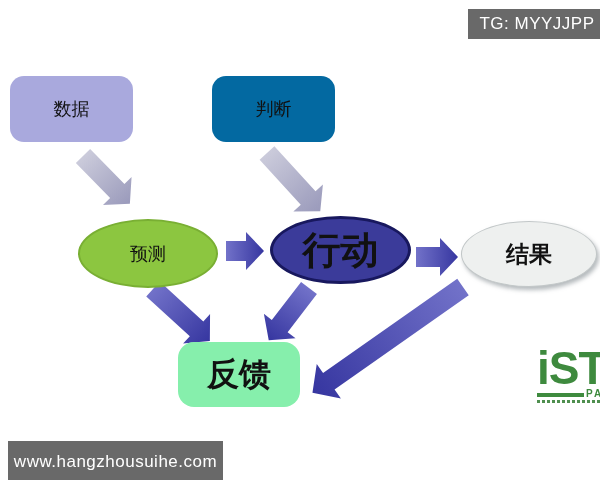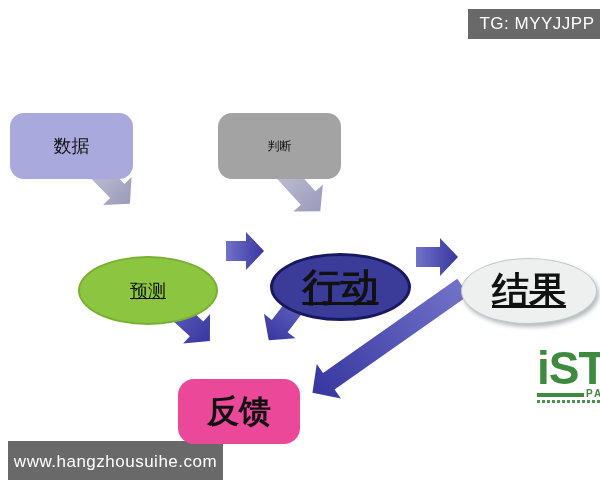--- a/index.html
+++ b/index.html
@@ -12,30 +12,30 @@
     position:absolute;background:#696969;color:#ffffff;
     display:flex;align-items:center;justify-content:center;
     font-size:17px;letter-spacing:.5px;
   }
   .badge-top{left:468px;top:9px;width:138px;height:30px;}
   .badge-bottom{left:8px;top:441px;width:215px;height:42px;font-size:17px;}
   
   .node{
     position:absolute;display:flex;align-items:center;justify-content:center;
     color:#111;font-family:"Liberation Serif","DejaVu Serif",serif;
-    box-sizing:border-box;z-index:2;margin-top:37px;
+    box-sizing:border-box;z-index:2;
   }
   .rect{border-radius:14px;}
-  .ellipse{border-radius:50%;text-decoration:underline;}
+  .ellipse{border-radius:50%;}
   .n-data{left:10px;top:76px;width:123px;height:66px;background:#a9a9dd;font-size:18px;}
-  .n-judgment{left:218px;top:76px;width:123px;height:66px;background:#a3a3a3;font-size:12px;}
+  .n-judgment{left:212px;top:76px;width:123px;height:66px;background:#0369a1;font-size:18px;}
   .n-prediction{left:78px;top:219px;width:140px;height:69px;background:#8cc640;border:2px solid #79af33;font-size:18px;}
   .n-action{left:270px;top:216px;width:141px;height:68px;background:#3b3b9a;border:3px solid #18185e;font-size:38px;font-weight:bold;}
-  .n-result{left:461px;top:221px;width:136px;height:66px;background:#eef0ef;border:1px solid #c2c7c8;box-shadow:2px 3px 4px rgba(120,130,135,.55);font-size:37px;font-weight:bold;text-align:center;}
-  .n-feedback{left:178px;top:342px;width:122px;height:65px;background:#ec4899;border-radius:16px;font-size:32px;font-weight:bold;}
+  .n-result{left:461px;top:221px;width:136px;height:66px;background:#eef0ef;border:1px solid #c2c7c8;box-shadow:2px 3px 4px rgba(120,130,135,.55);font-size:23px;font-weight:bold;text-align:center;}
+  .n-feedback{left:178px;top:342px;width:122px;height:65px;background:#86efac;border-radius:16px;font-size:32px;font-weight:bold;}
   
   .arrows{position:absolute;left:0;top:0;z-index:1;}
   
   .logo-text{
     position:absolute;left:537px;top:344px;width:110px;height:48px;
     font-family:"Liberation Sans",sans-serif;font-weight:bold;
     font-size:46px;line-height:48px;letter-spacing:-1px;color:#3e8a3e;z-index:2;
   }
   .logo-line{position:absolute;left:537px;top:393px;width:47px;height:4px;background:#3e8a3e;z-index:2;}
   .logo-sub{position:absolute;left:586px;top:388px;font-size:10px;font-weight:bold;letter-spacing:2px;color:#3e8a3e;z-index:2;}

